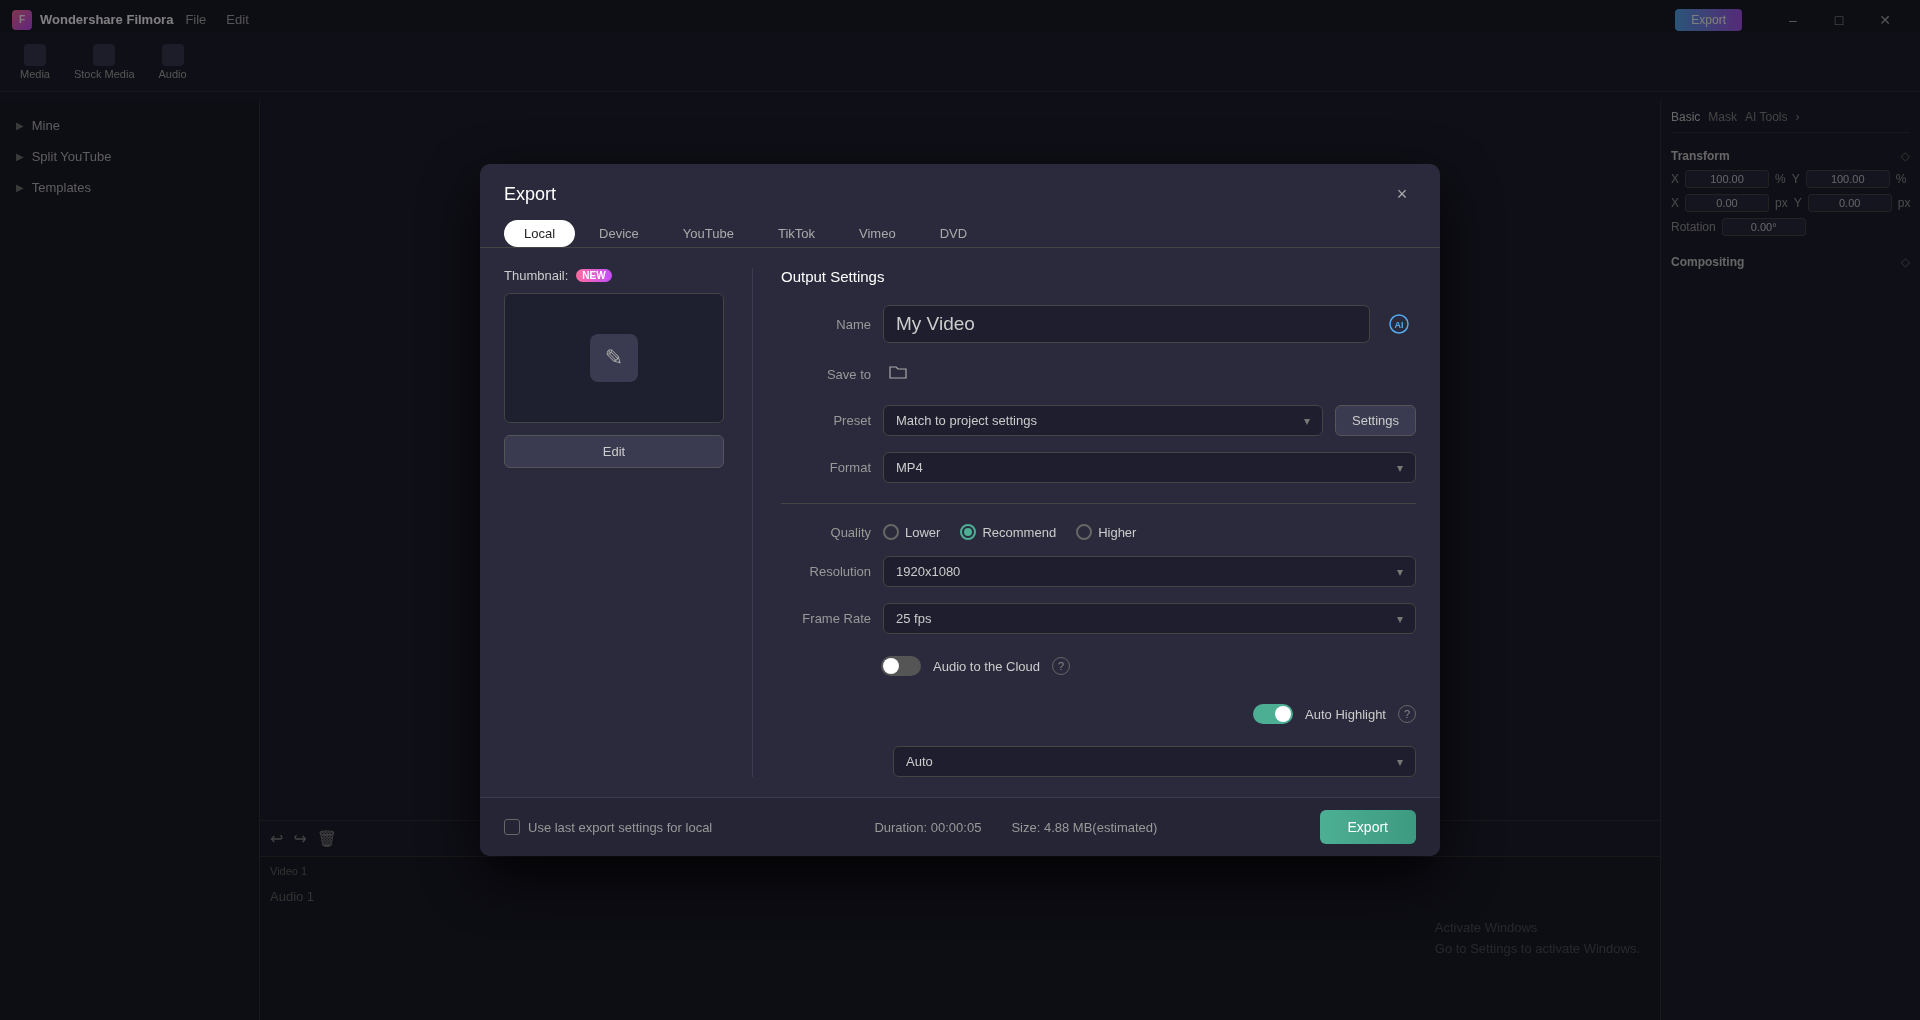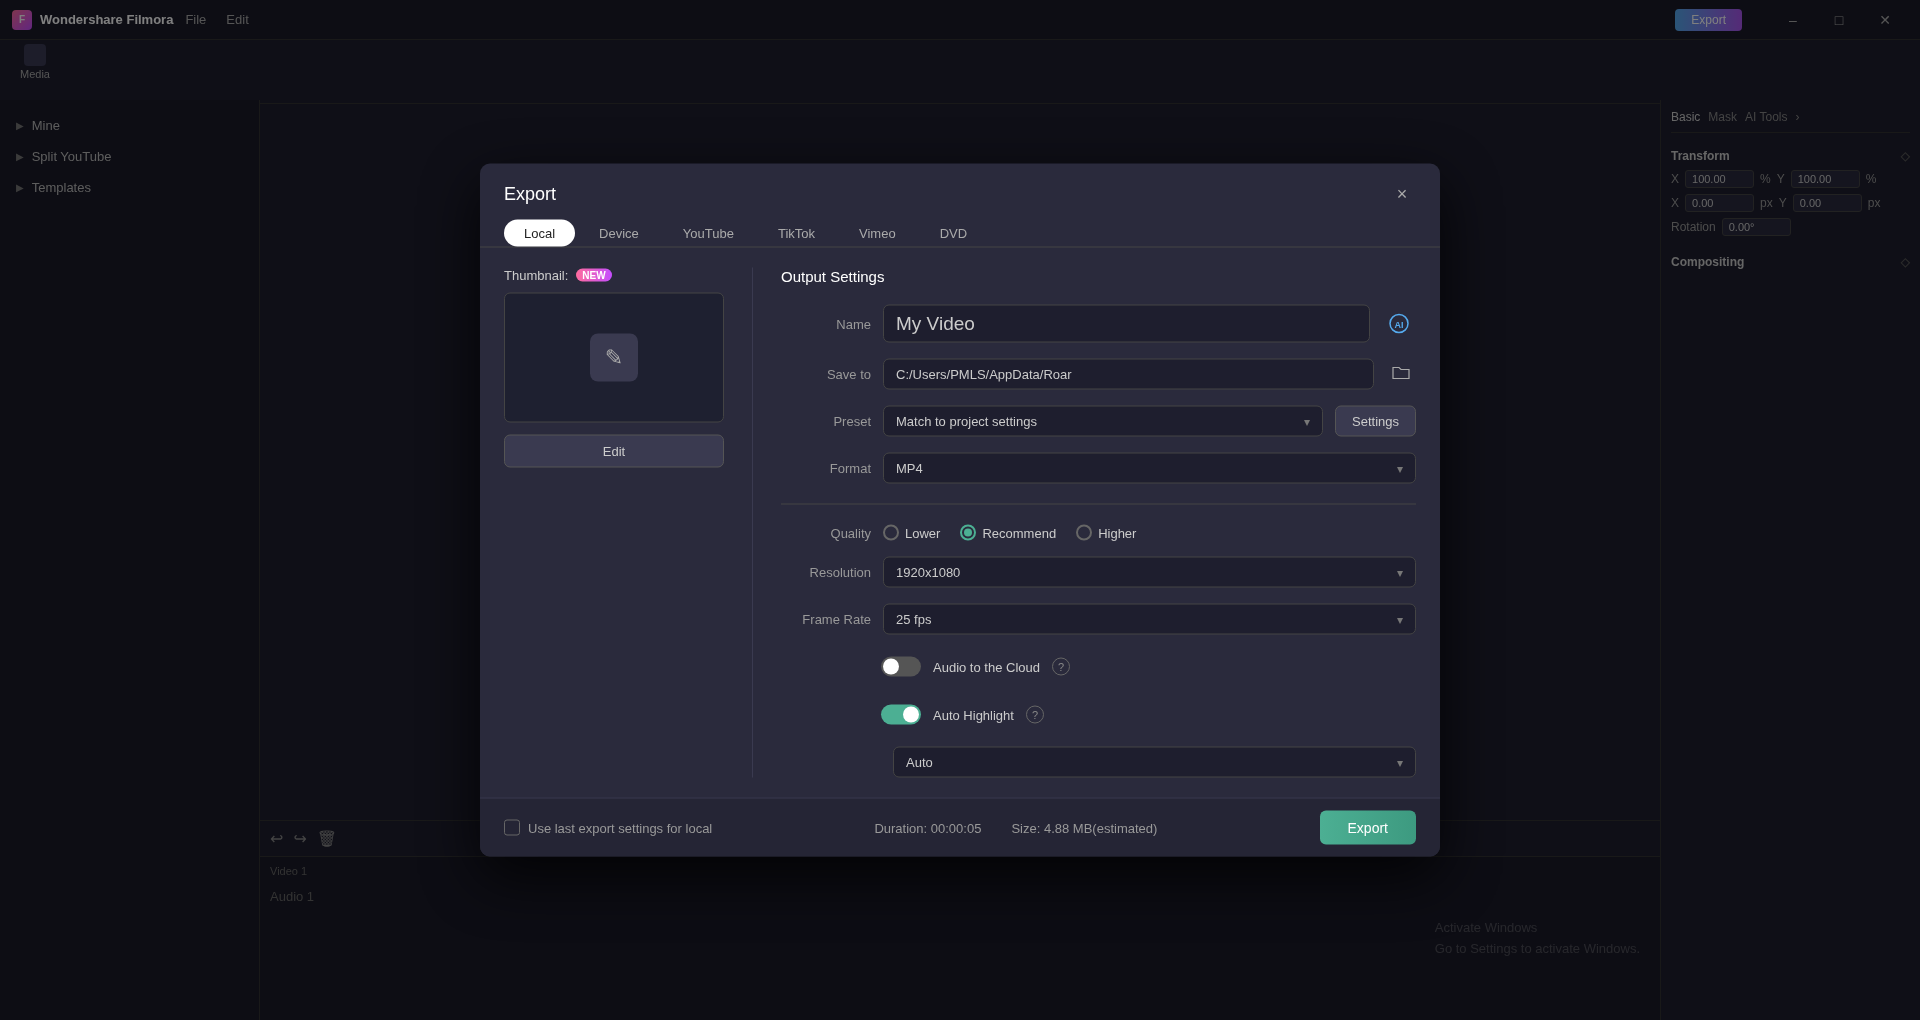--- a/index.html
+++ b/index.html
@@ -76,29 +76,28 @@
       border: none;
       color: #aaa;
       font-size: 14px;
       cursor: pointer;
       display: flex; align-items: center; justify-content: center;
     }
 
     
     .toolbar {
       position: absolute;
-      top: 44px; left: 0; right: 0;
+      top: 32px; left: 0; right: 0;
       height: 60px;
       background: #1e1e2e;
       display: flex;
-      align-items: flex-start;
+      align-items: center;
       padding: 0 20px;
       gap: 24px;
       border-bottom: 1px solid #333;
-      flex-direction: column;
     }
     .tool-item {
       display: flex;
       flex-direction: column;
       align-items: center;
       gap: 2px;
       cursor: pointer;
       color: #aaa;
       font-size: 11px;
     }
@@ -161,22 +160,22 @@
       padding: 3px 0;
       color: #999;
     }
     .panel-input {
       background: #2a2a3e;
       border: 1px solid #444;
       color: #ccc;
       padding: 2px 6px;
       font-size: 11px;
       border-radius: 3px;
-      width: 69px;
-      text-align: left;
+      width: 84px;
+      text-align: center;
     }
 
     
     .timeline {
       position: absolute;
       left: 260px;
       right: 260px;
       bottom: 0;
       height: 200px;
       background: #1a1a28;
@@ -720,23 +719,20 @@
           <button class="ai-btn" title="AI Name">
             <svg width="22" height="22" viewBox="0 0 22 22">
               <circle cx="11" cy="11" r="9" fill="none" stroke="#5ae" stroke-width="1.5"></circle>
               <text x="11" y="15" text-anchor="middle" fill="#5ae" font-size="9" font-weight="bold">AI</text>
             </svg>
           </button>
         </div>
 
         <div class="setting-row">
           <span class="setting-label">Save to</span>
-          <div class="setting-input" style="flex:1;">
-            <input type="text" style="background: transparent; border: none; color: rgb(204, 204, 204); font-size: 13px; width: 100%; outline: none;" value="C:/Users/PMLS/AppData/Roar">
-          </div>
           <button class="folder-btn">
             <svg width="18" height="16" viewBox="0 0 18 16">
               <path d="M1 3h6l2 2h8v9H1z" fill="none" stroke="#aaa" stroke-width="1.2"></path>
             </svg>
           </button>
         </div>
 
         <div class="setting-row">
           <span class="setting-label">Preset</span>
           <div class="preset-select">
@@ -793,21 +789,21 @@
         </div>
 
         <div class="toggle-row" style="padding-left:100px;">
           <div class="toggle off">
             <div class="toggle-knob"></div>
           </div>
           <span class="toggle-label">Audio to the Cloud</span>
           <div class="help-icon">?</div>
         </div>
 
-        <div class="toggle-row" style="padding-left:100px;">
+        <div class="toggle-row" style="padding-left:100px;justify-content:flex-end;">
           <div class="toggle on">
             <div class="toggle-knob"></div>
           </div>
           <span class="toggle-label">Auto Highlight</span>
           <div class="help-icon">?</div>
         </div>
 
         <div class="setting-row">
           <span style="width:100px; flex-shrink:0;"></span>
           <div class="format-select">

